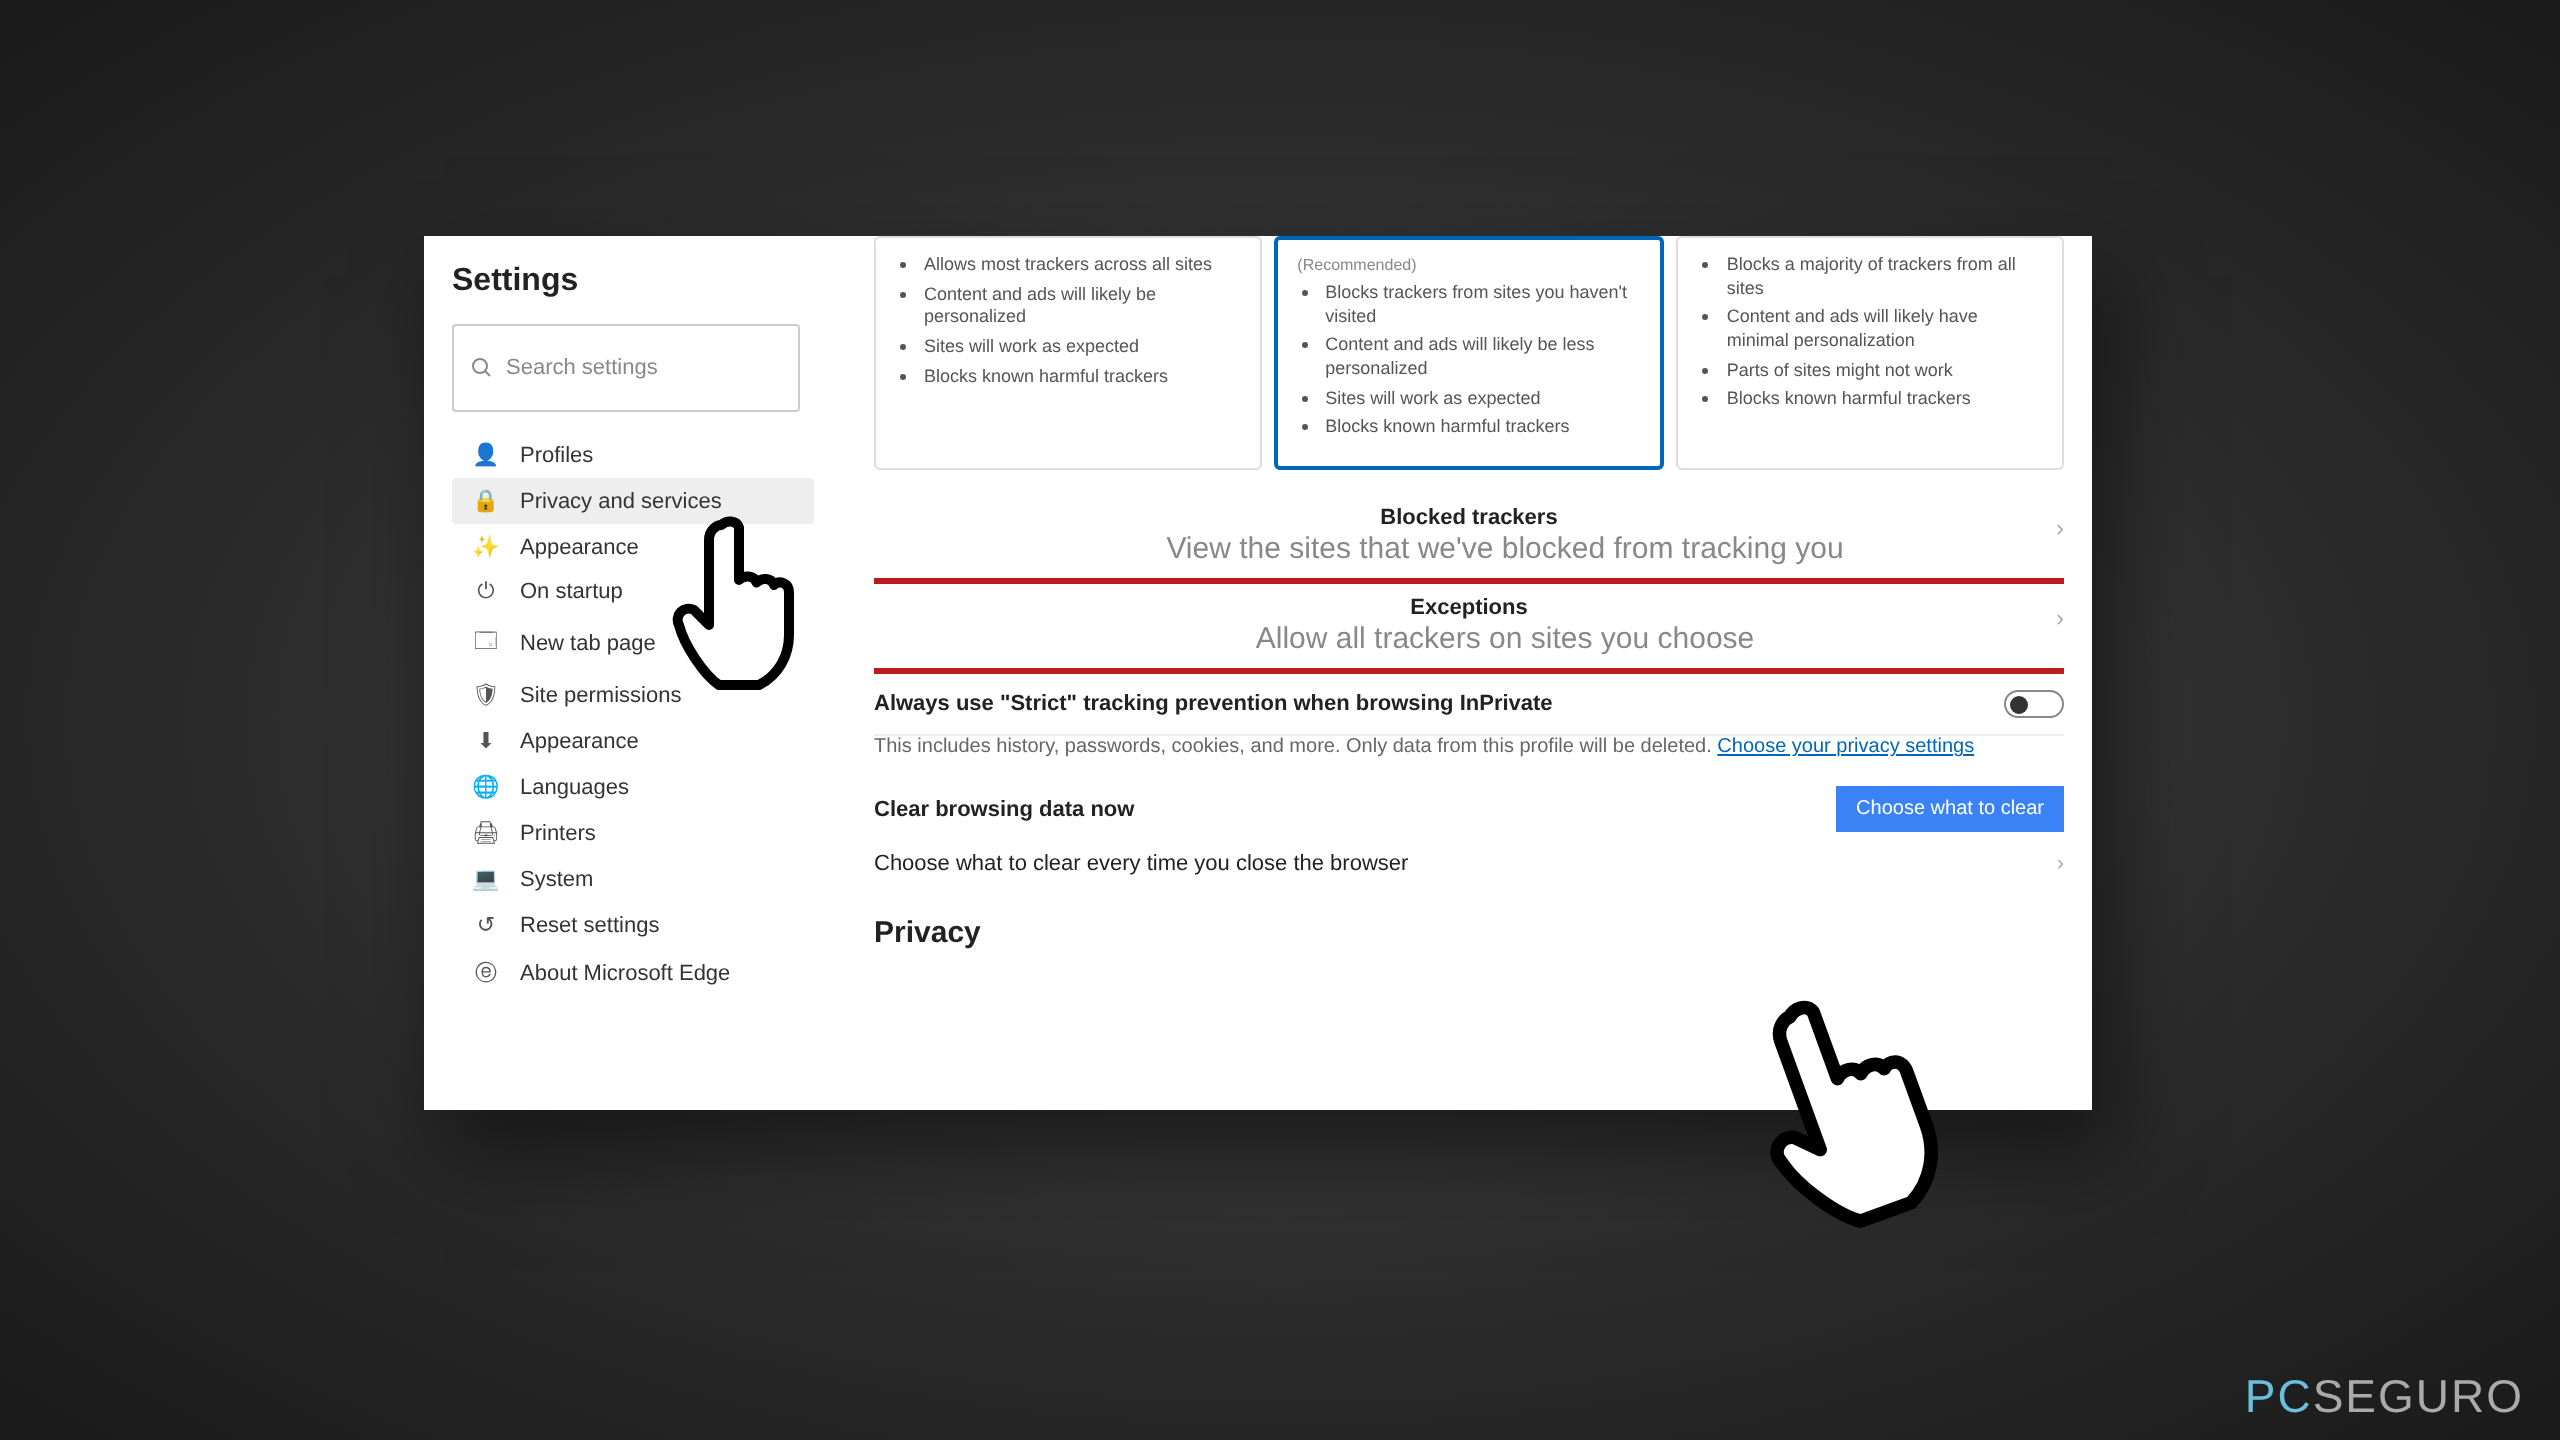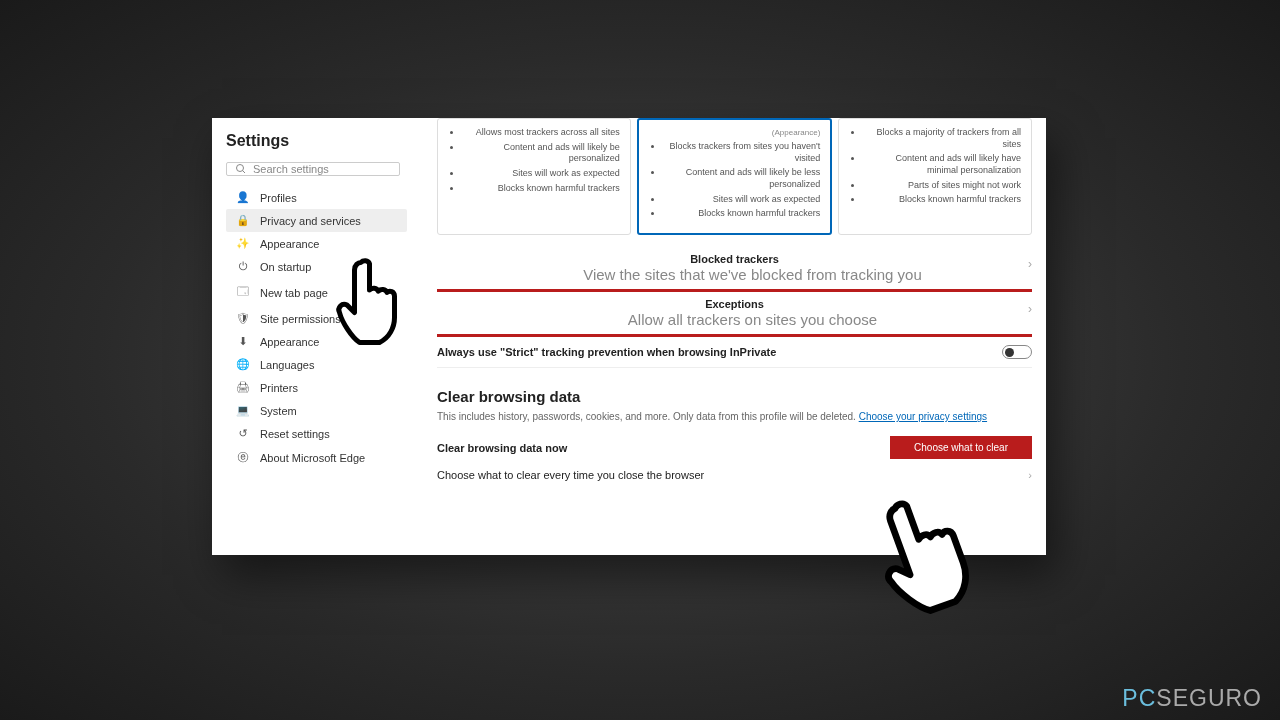--- a/index.html
+++ b/index.html
@@ -27,21 +27,21 @@
     font-size: 12px;
   }
   .sidebar h1 {
     font-size: 16px;
     font-weight: 600;
     margin-bottom: 12px;
     color: #222;
   }
   .search-box {
     width: 174px;
-    height: 14px;
+    height: 44px;
     border: 1px solid #ccc;
     border-radius: 2px;
     display: flex;
     align-items: center;
     padding: 0 8px;
     margin-bottom: 10px;
     color: #888;
     font-size: 11px;
   }
   .search-box svg { margin-right: 6px; }
@@ -67,21 +67,20 @@
     gap: 6px;
     margin-bottom: 12px;
   }
   .track-card {
     flex: 1;
     border: 1px solid #ddd;
     border-radius: 3px;
     padding: 8px 10px 10px 10px;
     font-size: 9px;
     color: #555;
-    text-align: right;
   }
   .track-card.selected { border: 2px solid #0067b8; }
   .track-card .rec { font-size: 8px; color: #888; margin-bottom:4px; }
   .track-card ul { list-style: disc; padding-left: 14px; }
   .track-card li { margin-bottom: 3px; line-height: 1.3; }
   .link-row {
     padding: 6px 0;
     border-bottom: 3px solid #b91c1c;
     position: relative;
     text-align: center;
@@ -109,24 +108,24 @@
   .cbd-row {
     display: flex;
     justify-content: space-between;
     align-items: center;
     margin-top: 14px;
     font-size: 11px;
     font-weight: 600;
     color: #222;
   }
   .primary-btn {
-    background: #b91c1c;
+    background: #3b82f6;
     color: #fff;
     font-size: 10px;
-    padding: 6px 24px;
+    padding: 6px 10px;
     border: none;
     cursor: pointer;
   }
   .plain-row { margin-top: 10px; font-size: 11px; font-weight: 400; color: #222; display:flex; justify-content:space-between; }
   .hand-cursor {
     position: absolute;
     width: 78px;
     height: 100px;
   }
   .hand-cursor svg { width: 100%; height: 100%; }
@@ -210,21 +209,21 @@
     <div class="tracking-row" id="tracking-row">
         <div class="track-card">
           <ul>
             <li>Allows most trackers across all sites</li>
             <li>Content and ads will likely be personalized</li>
             <li>Sites will work as expected</li>
             <li>Blocks known harmful trackers</li>
           </ul>
         </div>
         <div class="track-card selected">
-          <div class="rec">(Appearance)</div>
+          <div class="rec">(Recommended)</div>
           <ul>
             <li>Blocks trackers from sites you haven't visited</li>
             <li>Content and ads will likely be less personalized</li>
             <li>Sites will work as expected</li>
             <li>Blocks known harmful trackers</li>
           </ul>
         </div>
         <div class="track-card">
           <ul>
             <li>Blocks a majority of trackers from all sites</li>
@@ -243,33 +242,33 @@
     <div class="link-row">
       <div class="title">Exceptions</div>
       <div class="sub">Allow all trackers on sites you choose</div>
       <div class="chev">›</div>
     </div>
     <div class="toggle-row">
       <span>Always use "Strict" tracking prevention when browsing InPrivate</span>
       <div class="toggle"></div>
     </div>
 
-    <div class="section-title">Clear browsing data</div>
     <div class="section-desc">
       <span>This includes history, passwords, cookies, and more. Only data from this profile will be deleted. </span><a class="link">Choose your privacy settings</a>
     </div>
     <div class="cbd-row">
       <span>Clear browsing data now</span>
       <button class="primary-btn">Choose what to clear</button>
     </div>
     <div class="plain-row">
       <span>Choose what to clear every time you close the browser</span>
       <span class="chev" style="position:static;color:#aaa;">›</span>
     </div>
 
+    <div class="section-title">Privacy</div>
   </div>
 </div>
 
 <div class="hand-cursor" style="top:255px;left:328px;">
   <svg viewBox="0 0 60 80">
       <path d="M25 6 C27 4 31 4 32 7 L32 28 C34 26 38 26 39 29 C41 27 45 27 46 30 C48 28 52 29 52 33 L52 50 C52 58 48 66 40 70 L24 70 C18 66 10 54 8 46 C6 42 10 38 14 40 L20 46 L20 12 C20 8 23 6 25 6 Z" fill="#fff" stroke="#000" stroke-width="4" stroke-linejoin="round"></path>
     </svg>
 </div>
 
 <div class="hand-cursor" style="top:492px;left:870px;width:105px;height:135px;">

